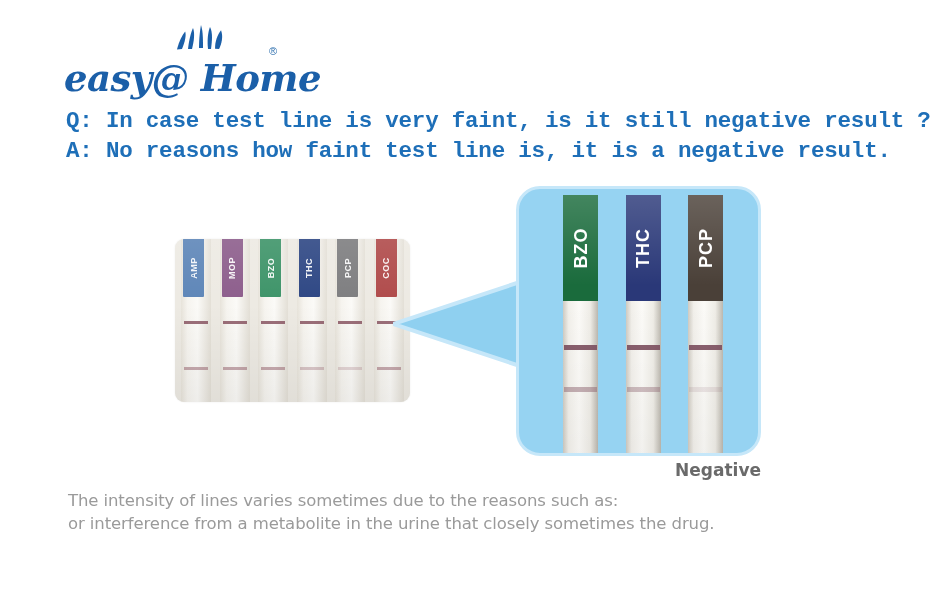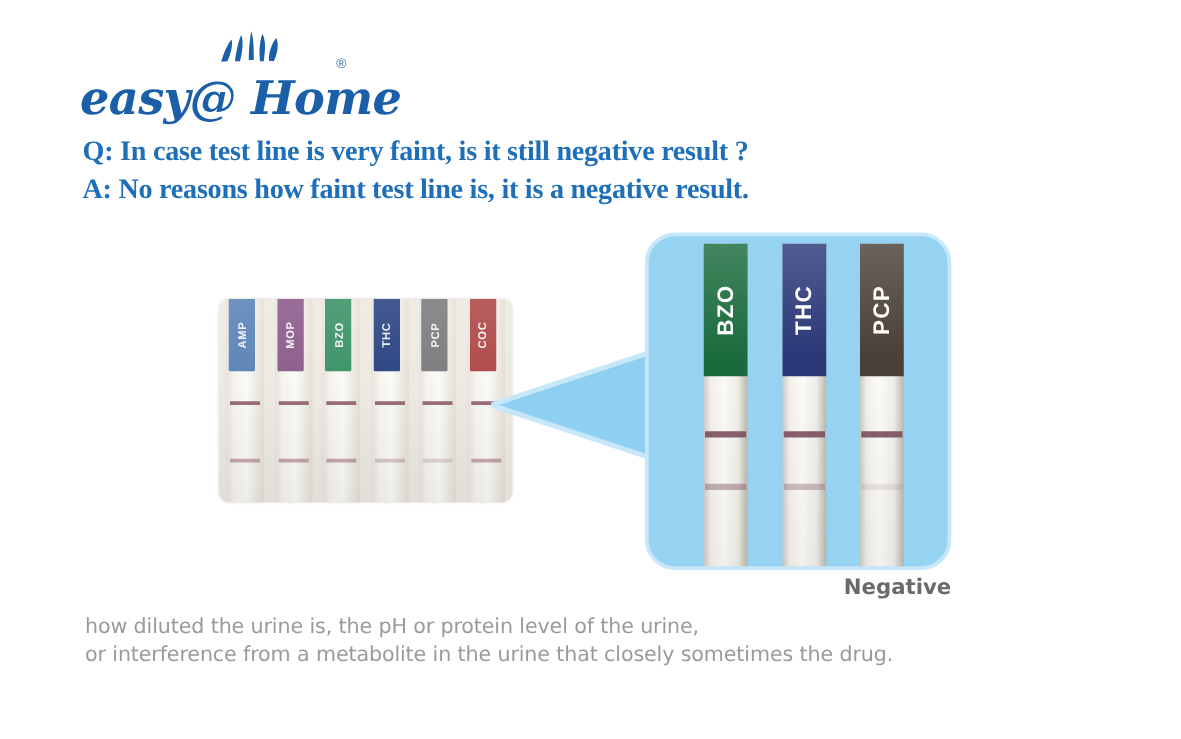--- a/index.html
+++ b/index.html
@@ -52,21 +52,21 @@
     color: #2E6FAE;
   }
 
   
   #headline {
     position: absolute;
     left: 66px;
     top: 106px;
     width: 830px;
     color: #1E6FB8;
-    font-family: Liberation Serif, serif;
+    font-family: Liberation Mono, monospace;
     font-size: 22.5px;
     font-weight: bold;
     line-height: 30px;
     letter-spacing: -0.2px;
   }
   #headline .hl-line { display: block; white-space: nowrap; }
 
   
   #photo {
     position: absolute;
@@ -332,15 +332,15 @@
       <div class="zs-test" style="opacity:0.14"></div>
       <div class="zs-sheen"></div>
     </div>
 
   </div>
 </div>
 
 <div id="panel-caption">Negative</div>
 
 <div id="footnote">
-  <span class="fn-line">how diluted the urine is, the pH or protein level of the urine,</span>
+  <span class="fn-line">The intensity of lines varies sometimes due to the reasons such as:</span>
   <span class="fn-line">or interference from a metabolite in the urine that closely sometimes the drug.</span>
 </div>
 
 </body></html>

